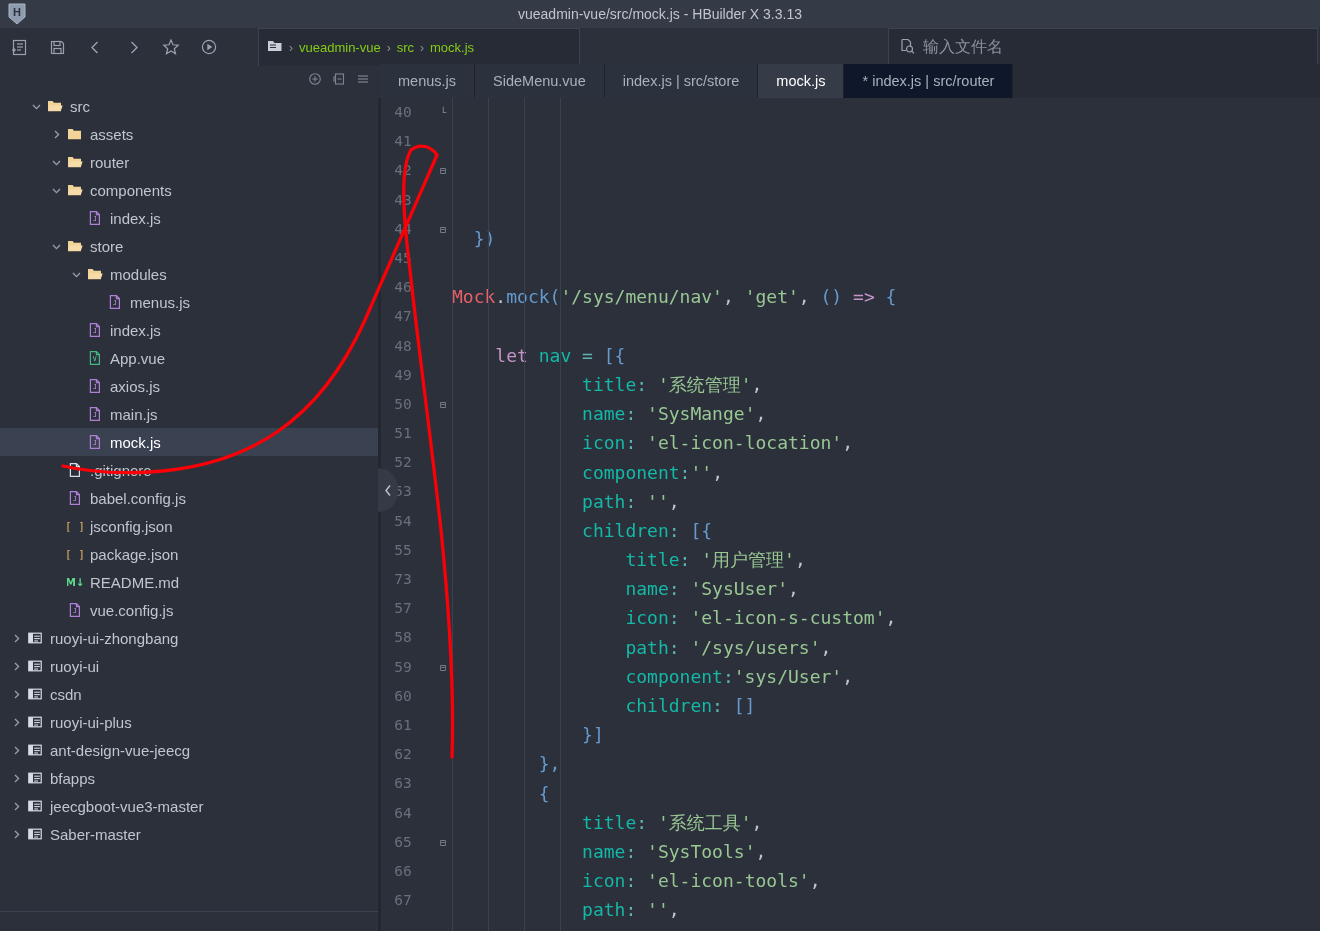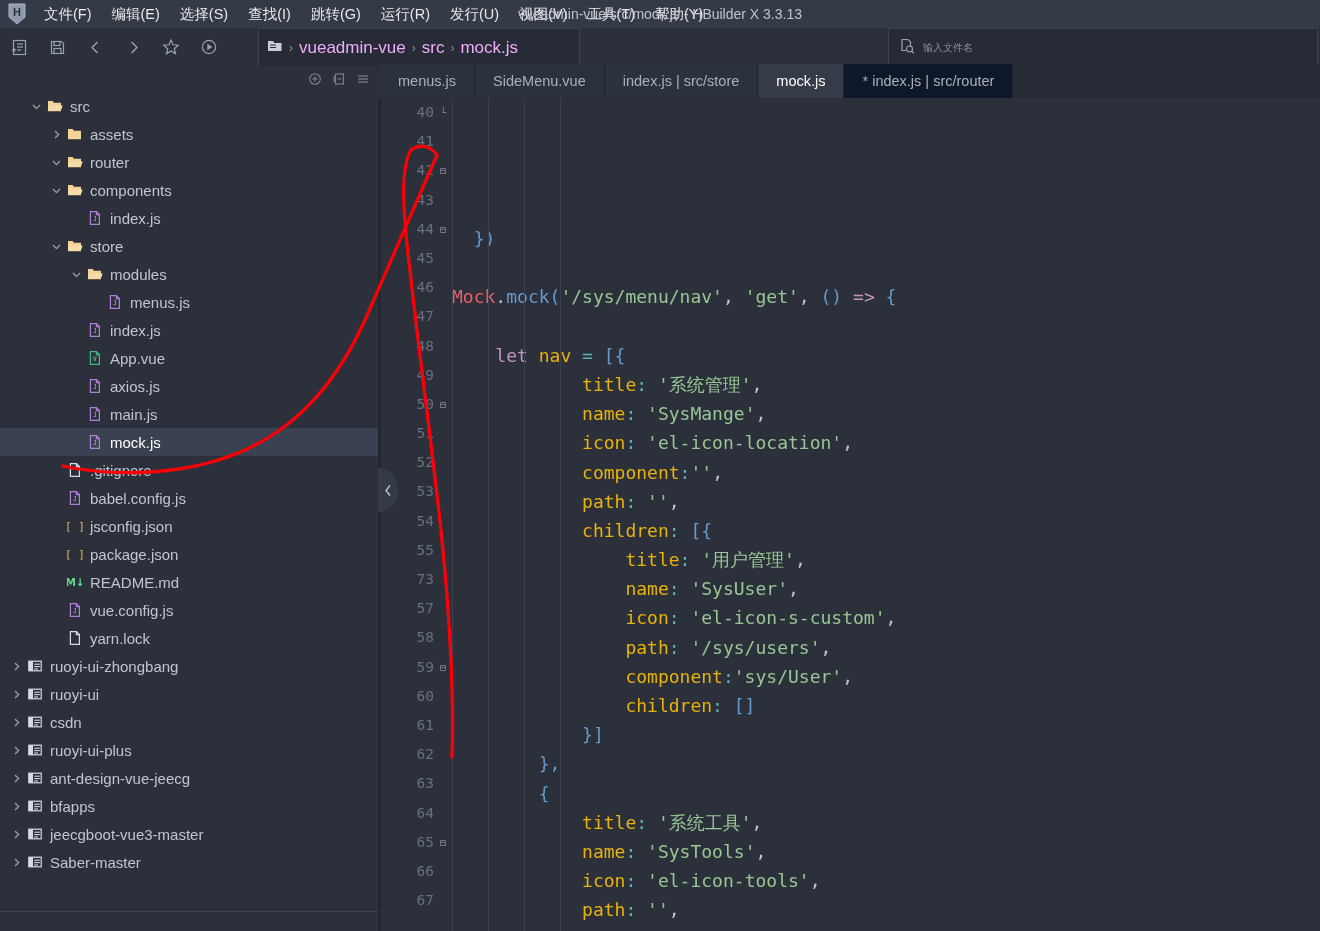--- a/index.html
+++ b/index.html
@@ -40,31 +40,31 @@
   }
   .tbtn svg{ display:block; }
 
   .crumbbox{
     position:absolute; left:258px; top:28px; height:38px;
     display:flex; align-items:center; gap:6px; padding-left:8px;
     background:#262b36; border-top:1px solid #3b4252;
     border-left:1px solid #3b4252; border-right:1px solid #3b4252;
     min-width:322px;
   }
-  .crumb{ font-size:17px; color:#f0abfc;text-align:center; }
+  .crumb{ font-size:13px; color:#84cc16;text-align:center; }
   .crumbsep{ font-size:12px; color:#8892a0; }
 
   .searchbox{
     position:absolute; left:888px; top:28px; height:38px;
     display:flex; align-items:center; gap:8px; padding-left:10px;
     background:#262b36; border-top:1px solid #3b4252;
     border-left:1px solid #3b4252; border-right:1px solid #3b4252;
     width:430px;
   }
-  .searchph{ font-size:10px; color:#8a919d; }
+  .searchph{ font-size:16px; color:#8a919d; }
 
   
   .sbhead{
     position:absolute; left:0; top:66px; width:380px; height:26px;
     background:#2b303b; display:flex; align-items:center;
     justify-content:flex-end; padding-right:6px; gap:2px;
   }
   .sbico{ width:22px; height:22px; display:flex; align-items:center; justify-content:center; }
 
   
@@ -100,22 +100,22 @@
     border-right:1px solid #1e222b; white-space:nowrap; cursor:default;
   }
   .tab.active{ background:#353b47; color:#ffffff; }
   .tab.modified{ background:#0f172a; }
 
   .editor{
     position:absolute; left:380px; top:98px; width:940px; height:833px;
     background:#2b303b; overflow:hidden;
   }
   .gutter{
-    position:absolute; left:8px; top:0; width:54px; height:833px;
-    background:#2b303b; text-align:right;
+    position:absolute; left:0; top:0; width:54px; height:833px;
+    background:#2b303b; text-align:center;
   }
   .gline{
     height:29.2px; line-height:29.2px; padding-right:8px;
     font-family:"DejaVu Sans Mono", monospace; font-size:14.5px; color:#69707d;
   }
   .foldcol{
     position:absolute; left:54px; top:0; width:18px; height:833px;
   }
   .fold{
     height:29.2px; line-height:29.2px; text-align:center;
@@ -134,21 +134,21 @@
 
   
   .t-def  { color:#c0c5ce; }
   .t-cls  { color:#ec5f67; }
   .t-fn   { color:#6699cc; }
   .t-str  { color:#99c794; }
   .t-kw   { color:#c594c5; }
   .t-op   { color:#5fb3b3; }
   .t-punc { color:#c0c5ce; }
   .t-brk  { color:#6699cc; }
-  .t-prop { color:#eab308; }
+  .t-prop { color:#14b8a6; }
 
   
   .collapse{
     position:absolute; left:378px; top:468px; width:20px; height:44px;
     background:#343a46; border-radius:0 0 0 0;
     display:flex; align-items:center; justify-content:center;
     border-top-right-radius:22px; border-bottom-right-radius:22px;
     cursor:pointer; z-index:6;
   }
   .vsplit{
@@ -167,32 +167,20 @@
 
 <div id="app">
 
   <div class="menubar">
     <div class="applogo">
       <svg width="20" height="22" viewBox="0 0 20 22">
         <path d="M2 1 h16 v13 l-8 7 l-8 -7 z" fill="#8e9aad" stroke="#aab3c2" stroke-width="1"></path>
         <text x="10" y="12.5" font-family="Liberation Sans, sans-serif" font-size="11" fill="#2b303b" text-anchor="middle" font-weight="bold">H</text>
       </svg>
     </div>
-    <div class="menuitems" id="menu-items">
-        <div class="menuitem">文件(F)</div>
-        <div class="menuitem">编辑(E)</div>
-        <div class="menuitem">选择(S)</div>
-        <div class="menuitem">查找(I)</div>
-        <div class="menuitem">跳转(G)</div>
-        <div class="menuitem">运行(R)</div>
-        <div class="menuitem">发行(U)</div>
-        <div class="menuitem">视图(V)</div>
-        <div class="menuitem">工具(T)</div>
-        <div class="menuitem">帮助(Y)</div>
-      </div>
     <div class="wintitle">vueadmin-vue/src/mock.js - HBuilder X 3.3.13</div>
   </div>
 
   <div class="toolbar">
     <div class="tbtn">
       <svg width="17" height="17" viewBox="0 0 17 17" fill="none" stroke="#9aa2b0" stroke-width="1.2">
         <rect x="2.5" y="1.5" width="12" height="14"></rect>
         <line x1="6" y1="5" x2="12" y2="5"></line>
           <line x1="6" y1="8" x2="12" y2="8"></line>
         <line x1="6" y1="11" x2="10" y2="11"></line>
@@ -539,33 +527,20 @@
           <svg width="11" height="11" viewBox="0 0 11 11"></svg>
         </div>
         <div class="ficon">
           <svg width="16" height="16" viewBox="0 0 16 16">
             <path d="M3.4 1.6 h6 l3 3 v9.8 h-9 z" fill="none" stroke="#b07fd8" stroke-width="1.2"></path>
             <path d="M9.4 1.6 v3 h3" fill="none" stroke="#b07fd8" stroke-width="1.2"></path>
             <text x="8" y="11.4" font-family="DejaVu Sans Mono, monospace" font-size="6.5" fill="#c7a3e6" text-anchor="middle">J</text>
           </svg>
         </div>
         <span class="lbl">vue.config.js</span>
-      </div>
-      <div class="row">
-        <div style="width: 48px;"></div>
-        <div class="twisty">
-          <svg width="11" height="11" viewBox="0 0 11 11"></svg>
-        </div>
-        <div class="ficon">
-          <svg width="16" height="16" viewBox="0 0 16 16">
-            <path d="M3.4 1.6 h6 l3 3 v9.8 h-9 z" fill="none" stroke="#d8dde5" stroke-width="1.2"></path>
-            <path d="M9.4 1.6 v3 h3" fill="none" stroke="#d8dde5" stroke-width="1.2"></path>
-          </svg>
-        </div>
-        <span class="lbl">yarn.lock</span>
       </div>
       <div class="row">
         <div style="width: 8px;"></div>
         <div class="twisty">
           <svg width="11" height="11" viewBox="0 0 11 11">
             <polyline points="4,2 7.6,5.5 4,9" fill="none" stroke="#98a0ad" stroke-width="1.3"></polyline>
           </svg>
         </div>
         <div class="ficon">
           <svg width="16" height="16" viewBox="0 0 16 16">

